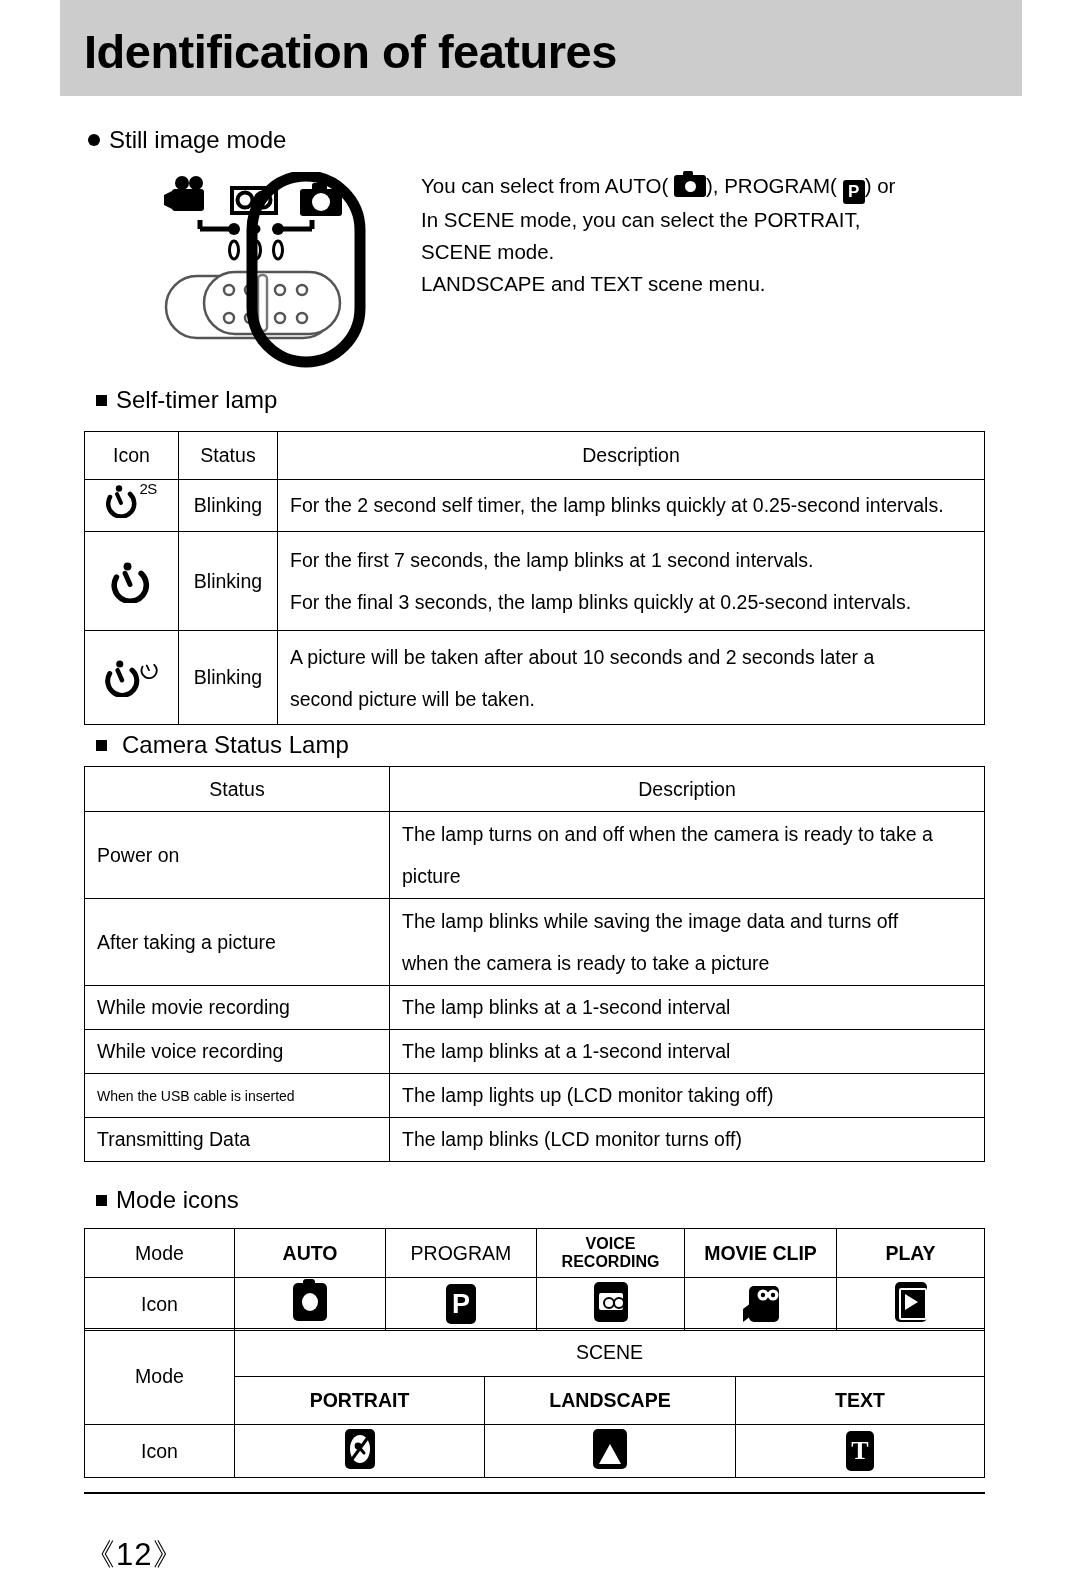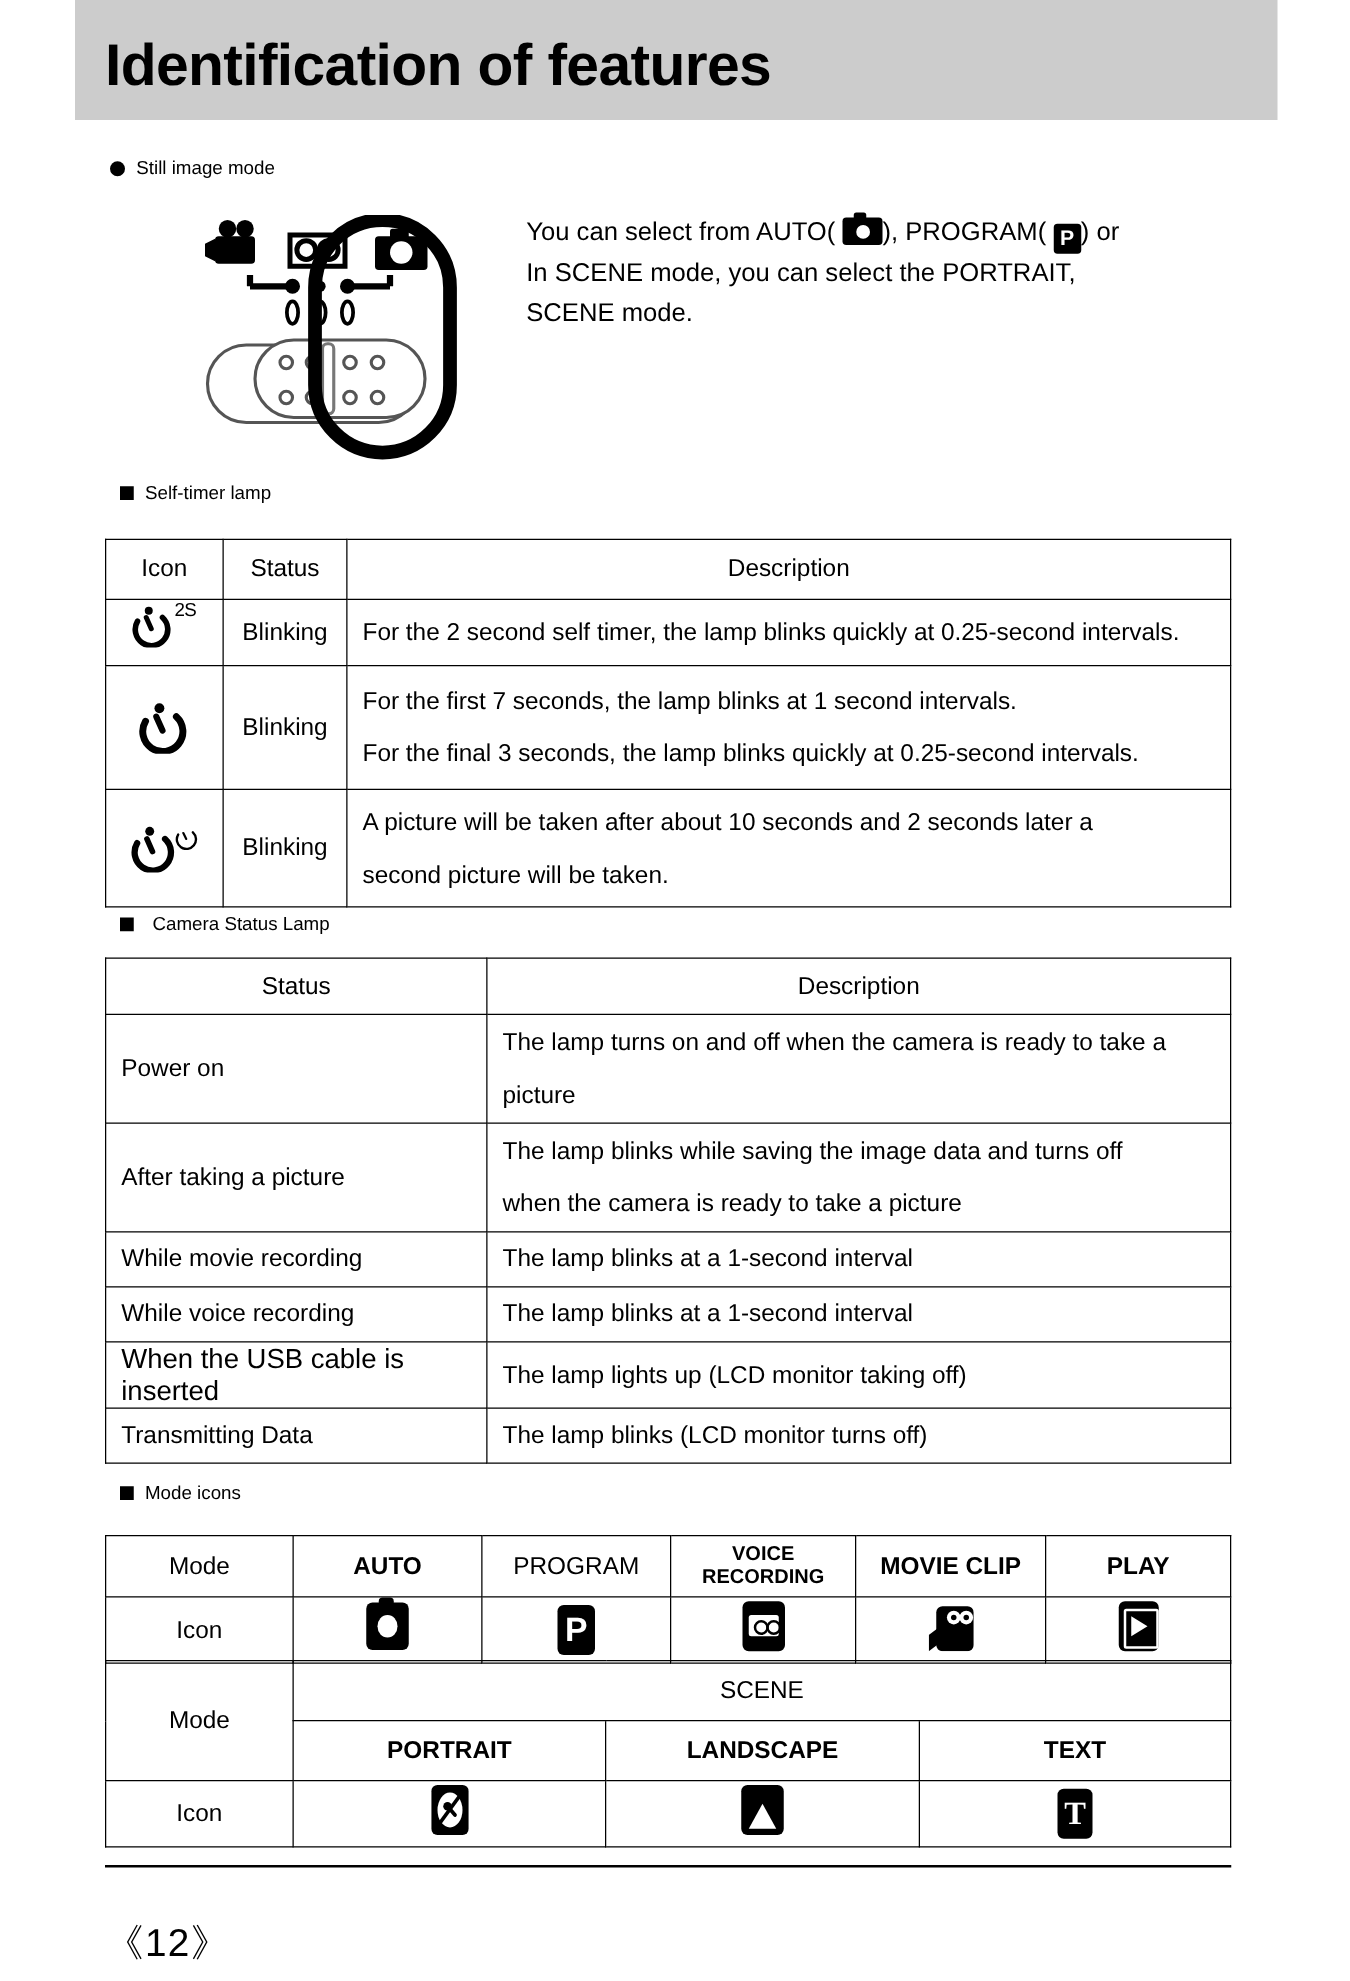--- a/index.html
+++ b/index.html
@@ -18,21 +18,21 @@
     position:absolute;left:60px;top:0;width:962px;height:96px;
     background:#cccccc;
   }
   .header-title{
     position:absolute;left:84px;top:28px;
     font-size:47px;font-weight:bold;letter-spacing:-0.5px;
     line-height:1;white-space:nowrap;
   }
 
   
-  .sect{position:absolute;font-size:15px;white-space:nowrap;display:flex;align-items:center;gap:9px;}
+  .sect{position:absolute;font-size:24px;white-space:nowrap;display:flex;align-items:center;gap:9px;}
   .bullet-round{width:12px;height:12px;border-radius:50%;background:#000;display:inline-block;}
   .bullet-square{width:11px;height:11px;background:#000;display:inline-block;}
 
   
   .intro{
     position:absolute;left:421px;top:170px;width:560px;
     font-size:20.5px;line-height:32px;
   }
   .intro .ln{white-space:nowrap;display:block;}
 
@@ -184,20 +184,21 @@
       <rect x="92" y="4" width="108" height="186" rx="54" fill="none" stroke="#000" stroke-width="11"></rect>
     </svg>
   </div>
 
   <div class="intro">
     <span class="ln"><span>You can select from AUTO(</span>
       <span class="gbox gbox-cam"></span><span>), PROGRAM(</span>
       <span class="gbox gbox-p">P</span><span>) or</span></span>
     <span class="ln">In SCENE mode, you can select the PORTRAIT,</span>
     <span class="ln">SCENE mode.</span>
+    <span class="ln">LANDSCAPE and TEXT scene menu.</span>
   </div>
 
   <div class="sect" style="left:96px;top:386px;">
     <span class="bullet-square"></span>
     <span>Self-timer lamp</span>
   </div>
 
   <table class="tbl" style="left:84px;top:431px;width:901px;">
     <colgroup>
         <col style="width:94px">
@@ -299,21 +300,21 @@
       </tr>
       <tr>
         <td class="l" style="height:43px">While movie recording</td>
         <td class="l">The lamp blinks at a 1-second interval</td>
       </tr>
       <tr>
         <td class="l" style="height:43px">While voice recording</td>
         <td class="l">The lamp blinks at a 1-second interval</td>
       </tr>
       <tr>
-        <td class="l" style="height:43px;font-size:22px">When the USB cable is inserted</td>
+        <td class="l" style="height:43px;font-size:14px">When the USB cable is inserted</td>
         <td class="l">The lamp lights up (LCD monitor taking off)</td>
       </tr>
       <tr>
         <td class="l" style="height:43px">Transmitting Data</td>
         <td class="l">The lamp blinks (LCD monitor turns off)</td>
       </tr>
     </tbody>
   </table>
 
   <div class="sect" style="left:96px;top:1186px;">

